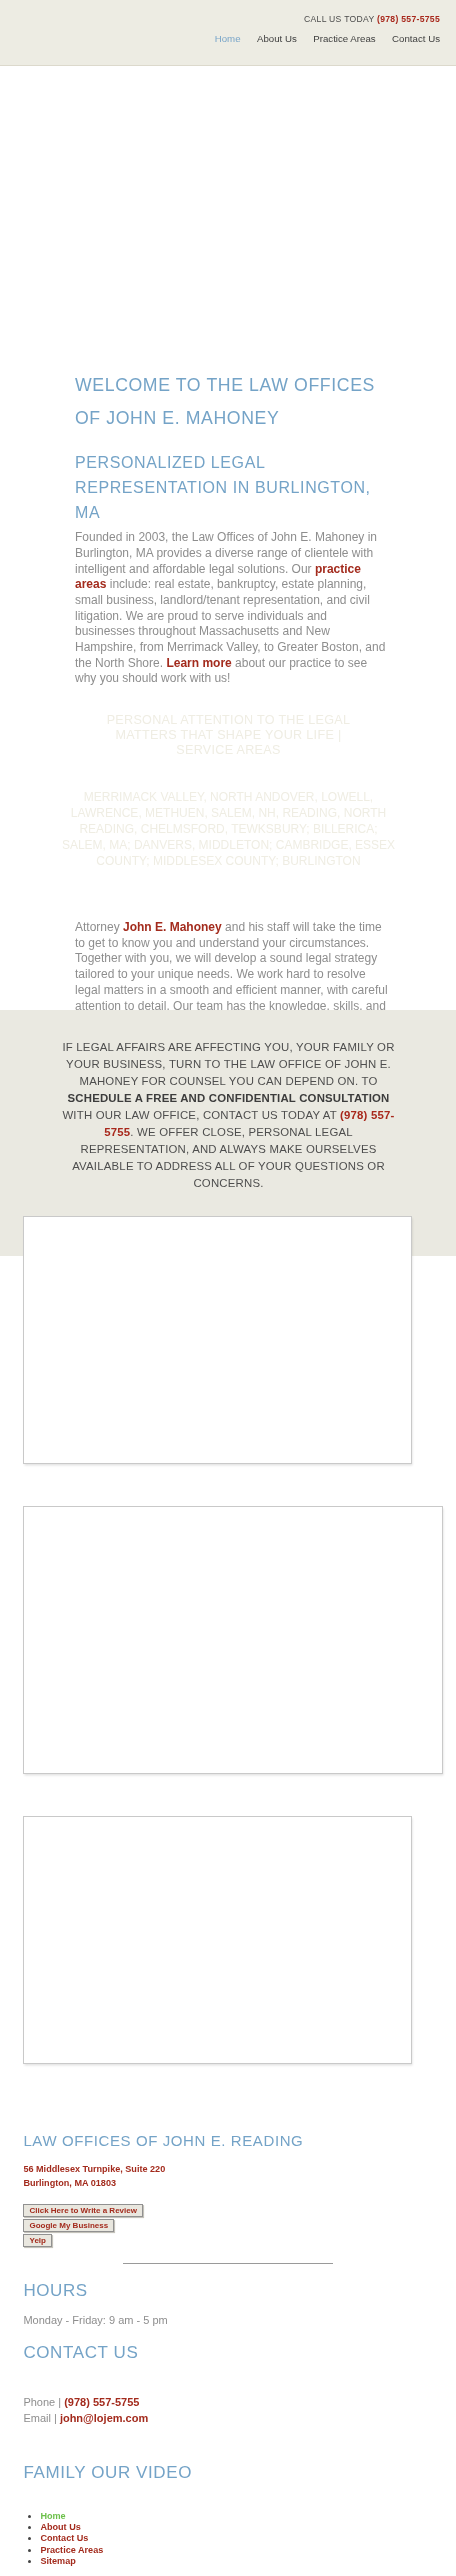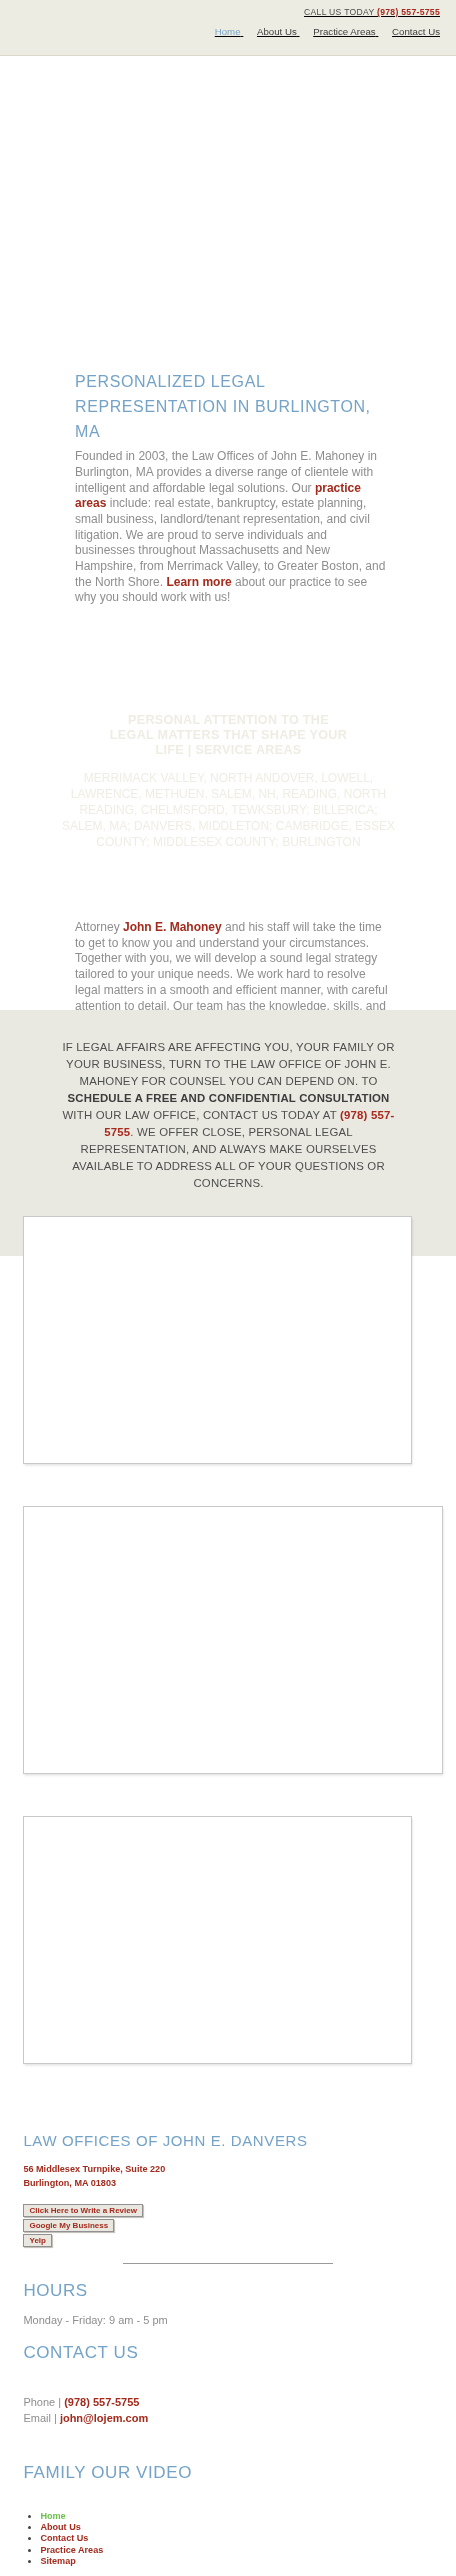--- a/index.html
+++ b/index.html
@@ -2,43 +2,43 @@
 <html style="font-size:9.1px"><head>
 <meta charset="utf-8">
 <style>
   html,body { margin:0; padding:0; }
   body {
     width:457px; height:2576px; position:relative; overflow:hidden;
     background:#ffffff; font-family:"Liberation Sans", sans-serif;
   }
   
   .site-header {
-    position:absolute; top:0; left:0; width:457px; height:56px;
+    position:absolute; top:0; left:0; width:457px; height:66px;
     background:#edece3; box-sizing:border-box;
     border-bottom:0.6px solid #dcd9cc;
-    text-align:right; padding:7px 17px 0 0;text-decoration:underline;
+    text-align:right; padding:14px 17px 0 0;
   }
   .call-line { font-size:8.6px; color:#4c4c4c; letter-spacing:0.3px; }
   .call-line .phone { color:#a8281c; font-weight:bold; }
   .top-nav { margin-top:8.6px; font-size:9.7px; }
   .top-nav a { text-decoration:none; color:#3e3e3e; margin-left:13.7px; }
   .top-nav a.active { color:#7aa6c9; }
   
   .h-blue { color:#74a3c7; font-weight:300; letter-spacing:0.6px; margin:0; }
   
   .welcome { position:absolute; left:75px; top:369px; width:314px; }
   .welcome h1 { font-size:17.7px; line-height:33px; margin:0 0 15px 0; }
   .welcome h2 { font-size:16px; line-height:25px; margin:0 0 5.1px 0; }
   .body-p { font-size:12px; line-height:15.7px; color:#8e8e8e; margin:0; }
   .red-link { color:#a32b1d; font-weight:bold; cursor:pointer; text-decoration:none; }
   
   .ghost { position:absolute; left:57px; top:713px; width:343px;
            text-align:center; color:#efede3; }
   .ghost-title { font-size:12.6px; line-height:15px; letter-spacing:0.3px;
-                 width:246px; margin:0 auto 12px auto; font-weight:bold; }
+                 width:246px; margin:0 auto 31px auto; font-weight:normal; }
   .ghost-body { font-size:12px; line-height:16px; margin:0; }
   
   .attorney { position:absolute; left:75px; top:920px; width:314px; }
   
   .cta { position:absolute; top:1010px; left:0; width:457px; height:246px;
          background:#eae9e1; box-sizing:border-box; padding-top:28.6px; }
   .cta-inner { width:343px; margin:0 auto; text-align:center;
                font-size:11.4px; line-height:17px; color:#4e4e4e; letter-spacing:0.2px; }
   .cta-inner .b { font-weight:bold; color:#3c3c3c; }
   .cta-inner .phone { font-weight:bold; color:#a8281c; }
@@ -81,20 +81,21 @@
   </div>
   <nav class="top-nav">
     <a href="#" class="active">Home</a>
     <a href="#">About Us</a>
     <a href="#">Practice Areas</a>
     <a href="#">Contact Us</a>
   </nav>
 </div>
 
 <div class="welcome">
+  <h1 class="h-blue">WELCOME TO THE LAW OFFICES OF JOHN E. MAHONEY</h1>
   <h2 class="h-blue">PERSONALIZED LEGAL REPRESENTATION IN BURLINGTON, MA</h2>
   <p class="body-p">
     <span>Founded in 2003, the Law Offices of John E. Mahoney in Burlington, MA provides a diverse range of clientele with intelligent and affordable legal solutions. Our </span><a href="#" class="red-link">practice areas</a><span> include: real estate, bankruptcy, estate planning, small business, landlord/tenant representation, and civil litigation. We are proud to serve individuals and businesses throughout Massachusetts and New Hampshire, from Merrimack Valley, to Greater Boston, and the North Shore. </span><a href="#" class="red-link">Learn more</a><span> about our practice to see why you should work with us!</span>
   </p>
 </div>
 
 <div class="ghost">
   <h3 class="ghost-title">PERSONAL ATTENTION TO THE LEGAL MATTERS THAT SHAPE YOUR LIFE | SERVICE AREAS</h3>
   <p class="ghost-body">MERRIMACK VALLEY, NORTH ANDOVER, LOWELL, LAWRENCE, METHUEN, SALEM, NH, READING, NORTH READING, CHELMSFORD, TEWKSBURY; BILLERICA; SALEM, MA; DANVERS, MIDDLETON; CAMBRIDGE, ESSEX COUNTY; MIDDLESEX COUNTY; BURLINGTON</p>
 </div>
@@ -109,21 +110,21 @@
   <p class="cta-inner">
     <span>IF LEGAL AFFAIRS ARE AFFECTING YOU, YOUR FAMILY OR YOUR BUSINESS, TURN TO THE LAW OFFICE OF JOHN E. MAHONEY FOR COUNSEL YOU CAN DEPEND ON. TO </span><span class="b">SCHEDULE A FREE AND CONFIDENTIAL CONSULTATION</span><span> WITH OUR LAW OFFICE, CONTACT US TODAY AT </span><span class="phone">(978) 557-5755</span><span>. WE OFFER CLOSE, PERSONAL LEGAL REPRESENTATION, AND ALWAYS MAKE OURSELVES AVAILABLE TO ADDRESS ALL OF YOUR QUESTIONS OR CONCERNS.</span>
   </p>
 </div>
 
 <div class="embed-box box1"></div>
 <div class="embed-box box2"></div>
 <div class="embed-box box3"></div>
 
 <div class="site-footer">
-  <h2 class="h-blue firm-name">LAW OFFICES OF JOHN E. DANVERS</h2>
+  <h2 class="h-blue firm-name">LAW OFFICES OF JOHN E. READING</h2>
 
   <div class="address">
     <div>56 Middlesex Turnpike, Suite 220</div>
     <div>Burlington, MA 01803</div>
   </div>
 
   <button class="btn first">Click Here to Write a Review</button>
   <button class="btn">Google My Business</button>
   <button class="btn">Yelp</button>
 

